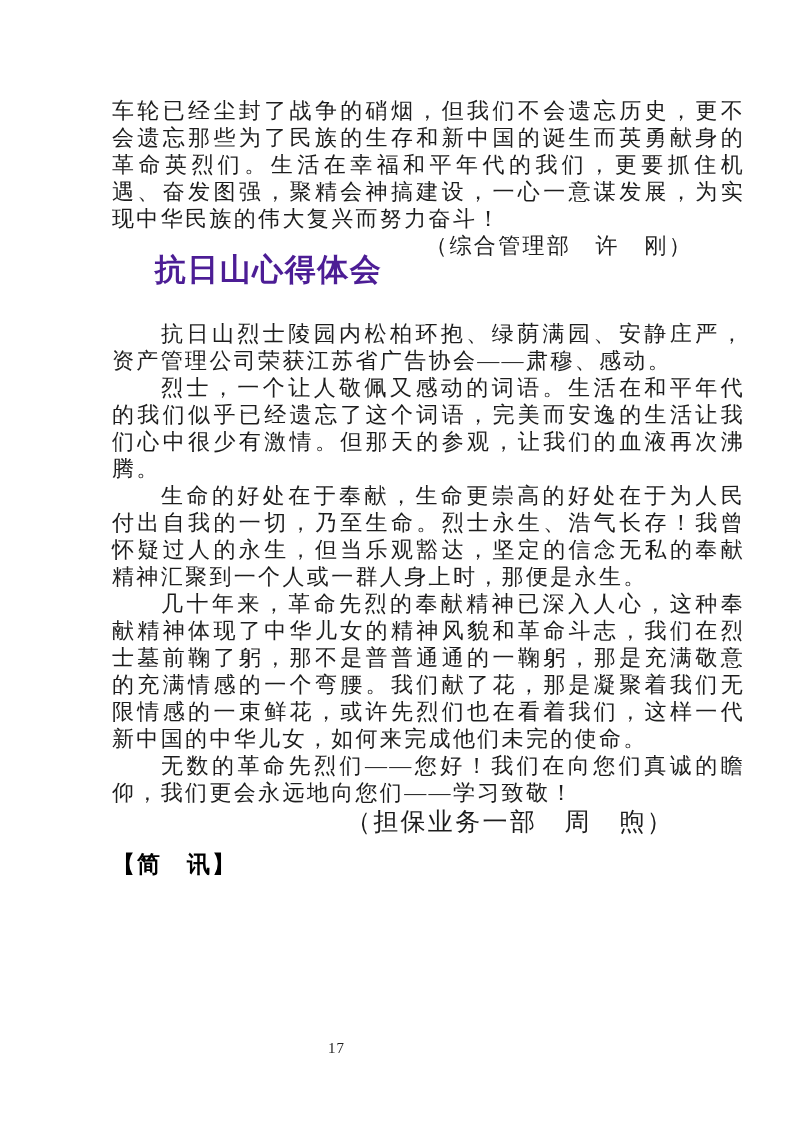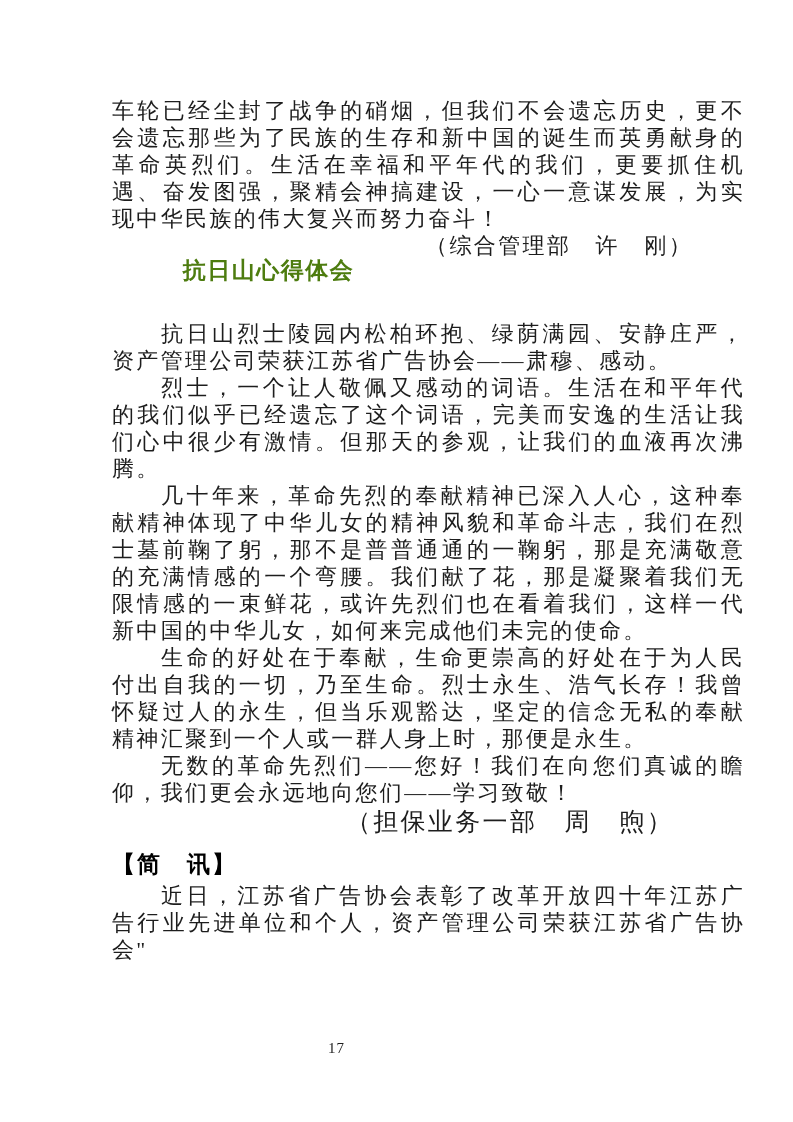--- a/index.html
+++ b/index.html
@@ -27,27 +27,27 @@
   }
   .continuation { margin-top: 97px; }
   .byline-float {
     float: right;
     margin-right: 52px;
     white-space: nowrap;
   }
   .article-title {
     font-family: "Liberation Sans", "DejaVu Sans", sans-serif;
     font-weight: bold;
-    font-size: 23px;
+    font-size: 31px;
     line-height: 32px;
     letter-spacing: 1.5px;
     text-align: center;
     padding-right: 66px;
     margin: 22px 0 34px 0;
-    color: #4d7c0f;
+    color: #4c1d95;
   }
   .indent { text-indent: 49px; }
   .article-byline {
     font-size: 25px;
     line-height: 31.7px;
     letter-spacing: 2.35px;
     text-align: right;
     padding-right: 71px;
     margin: 0;
   }
@@ -76,26 +76,25 @@
 
 <div class="page">
   <div class="content">
 
     <p class="body-text continuation"><span>车轮已经尘封了战争的硝烟，但我们不会遗忘历史，更不会遗忘那些为了民族的生存和新中国的诞生而英勇献身的革命英烈们。生活在幸福和平年代的我们，更要抓住机遇、奋发图强，聚精会神搞建设，一心一意谋发展，为实现中华民族的伟大复兴而努力奋斗！</span><span class="byline-float">（综合管理部　许　刚）</span></p>
 
     <h1 class="article-title">抗日山心得体会</h1>
 
     <p class="body-text indent">抗日山烈士陵园内松柏环抱、绿荫满园、安静庄严，资产管理公司荣获江苏省广告协会——肃穆、感动。</p>
     <p class="body-text indent">烈士，一个让人敬佩又感动的词语。生活在和平年代的我们似乎已经遗忘了这个词语，完美而安逸的生活让我们心中很少有激情。但那天的参观，让我们的血液再次沸腾。</p>
+    <p class="body-text indent">生命的好处在于奉献，生命更崇高的好处在于为人民付出自我的一切，乃至生命。烈士永生、浩气长存！我曾怀疑过人的永生，但当乐观豁达，坚定的信念无私的奉献精神汇聚到一个人或一群人身上时，那便是永生。</p>
     <p class="body-text indent">几十年来，革命先烈的奉献精神已深入人心，这种奉献精神体现了中华儿女的精神风貌和革命斗志，我们在烈士墓前鞠了躬，那不是普普通通的一鞠躬，那是充满敬意的充满情感的一个弯腰。我们献了花，那是凝聚着我们无限情感的一束鲜花，或许先烈们也在看着我们，这样一代新中国的中华儿女，如何来完成他们未完的使命。</p>
-    <p class="body-text indent">生命的好处在于奉献，生命更崇高的好处在于为人民付出自我的一切，乃至生命。烈士永生、浩气长存！我曾怀疑过人的永生，但当乐观豁达，坚定的信念无私的奉献精神汇聚到一个人或一群人身上时，那便是永生。</p>
     <p class="body-text indent">无数的革命先烈们——您好！我们在向您们真诚的瞻仰，我们更会永远地向您们——学习致敬！</p>
 
     <p class="article-byline">（担保业务一部　周　煦）</p>
 
     <h2 class="briefs-heading">【简　讯】</h2>
 
-    <p class="body-text indent">近日，江苏省广告协会表彰了改革开放四十年江苏广告行业先进单位和个人，资产管理公司荣获江苏省广告协会"</p>
 
   </div>
 
   <div class="page-number">17</div>
 </div>
 
 </body></html>

